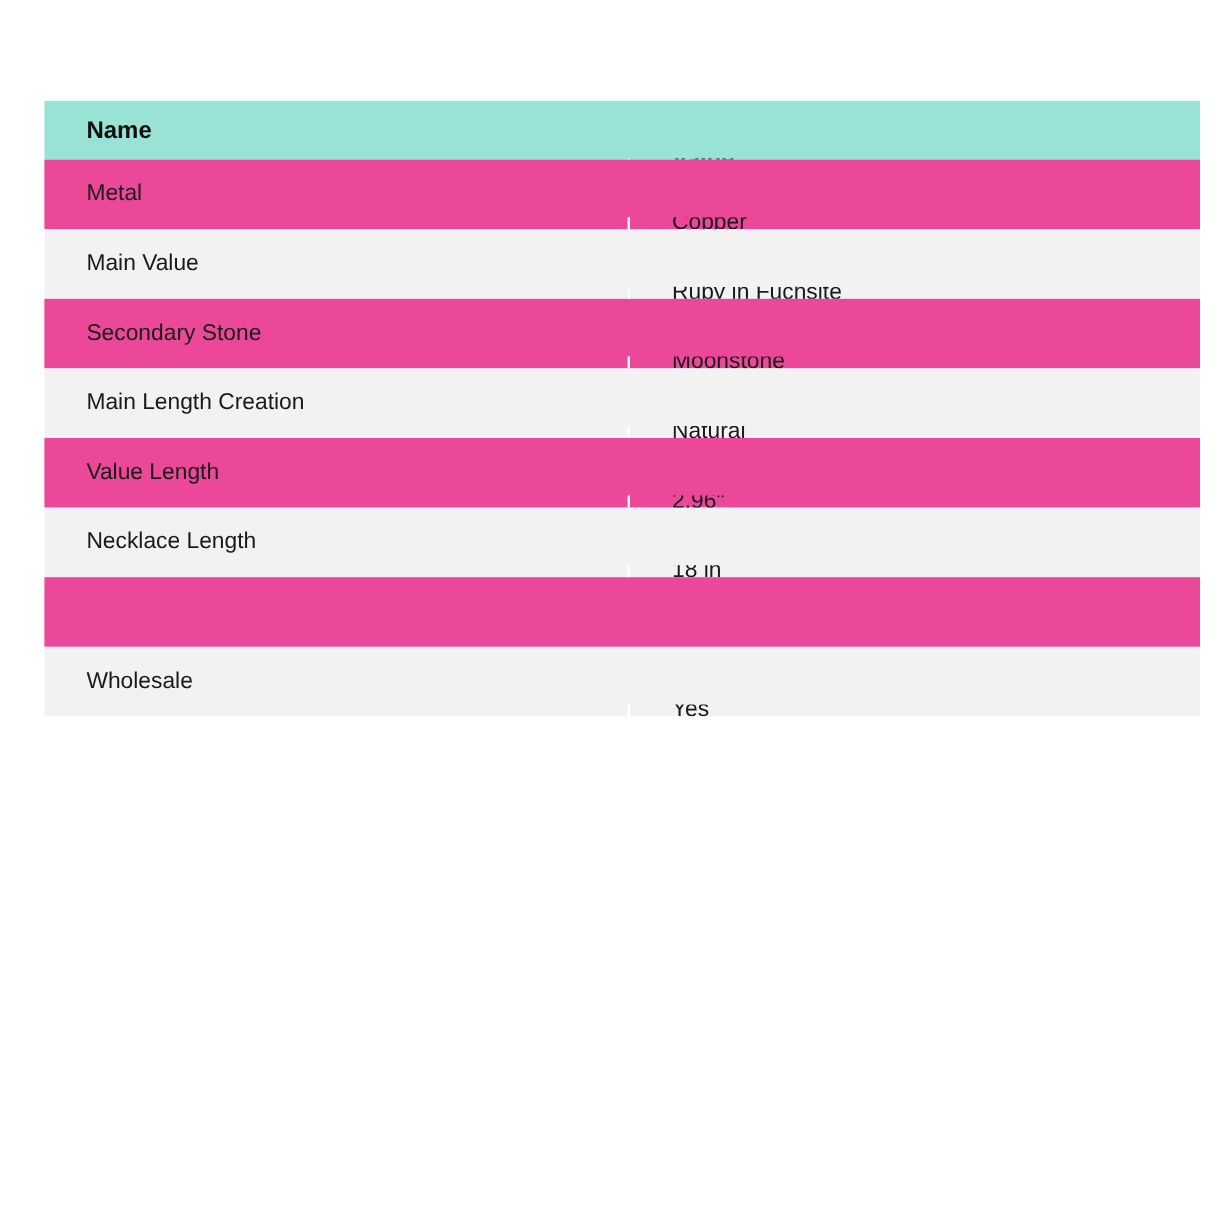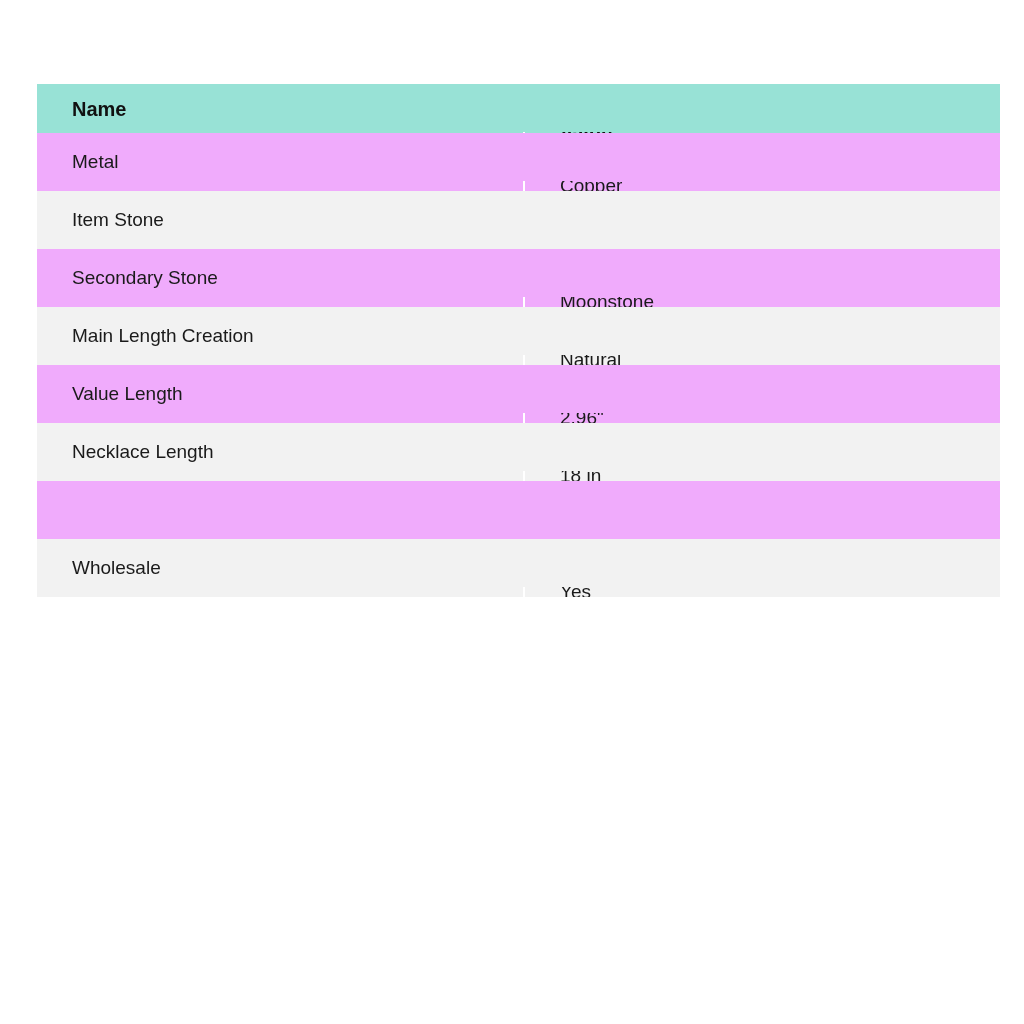--- a/index.html
+++ b/index.html
@@ -52,21 +52,21 @@
   }
 
   .header-row .cell {
     font-weight: 600;
     font-size: 20px;
     color: #111111;
   }
 
   .tbody .row {
     height: 58px;
-    background: #f0abfc;
+    background: #ec4899;
   }
 
   .tbody .row:nth-child(even) {
     background: var(--alt-bg, #f2f2f2);
   }
 </style>
 </head>
 <body>
 
 <div class="page">
@@ -78,21 +78,22 @@
     </div>
 
     <div class="tbody">
 
       <div class="row">
         <div class="cell name-col">Metal</div>
         <div class="cell value-col">Copper</div>
       </div>
 
       <div class="row">
-        <div class="cell name-col">Item Stone</div>
+        <div class="cell name-col">Main Value</div>
+        <div class="cell value-col">Ruby in Fuchsite</div>
       </div>
 
       <div class="row">
         <div class="cell name-col">Secondary Stone</div>
         <div class="cell value-col">Moonstone</div>
       </div>
 
       <div class="row">
         <div class="cell name-col">Main Length Creation</div>
         <div class="cell value-col">Natural</div>

